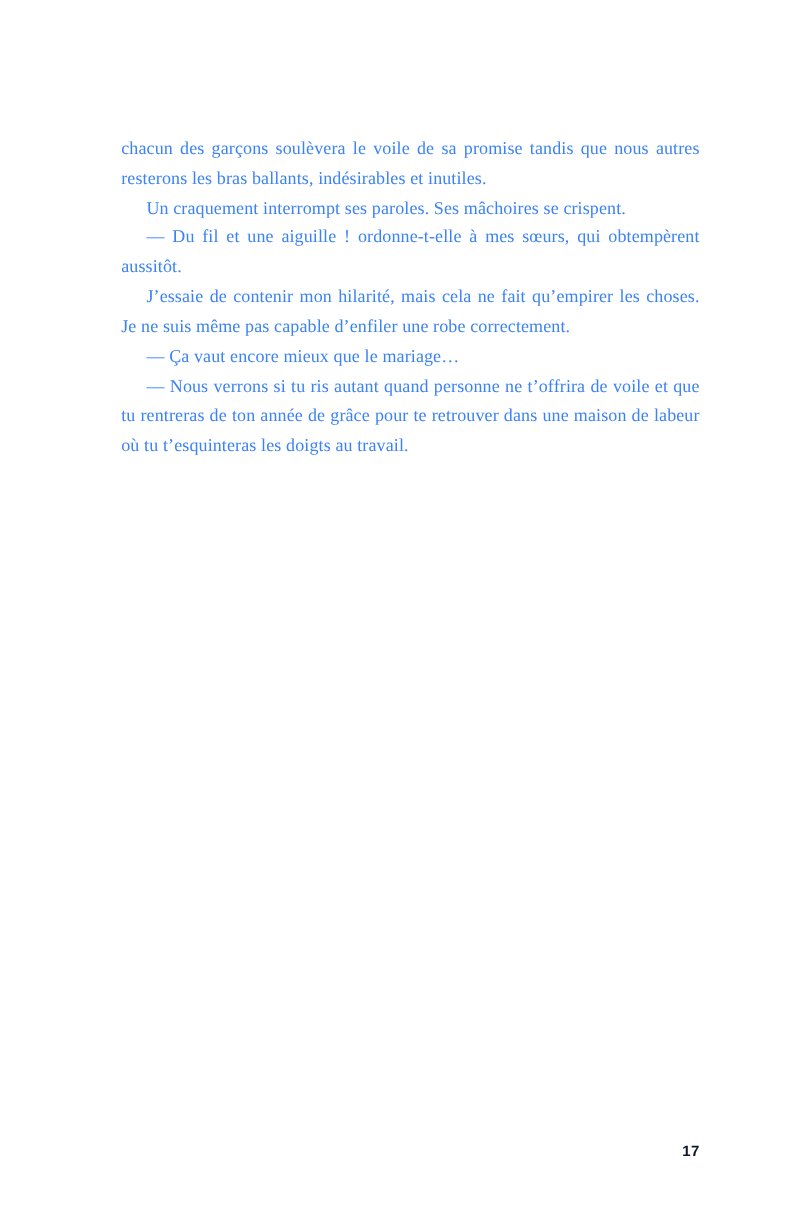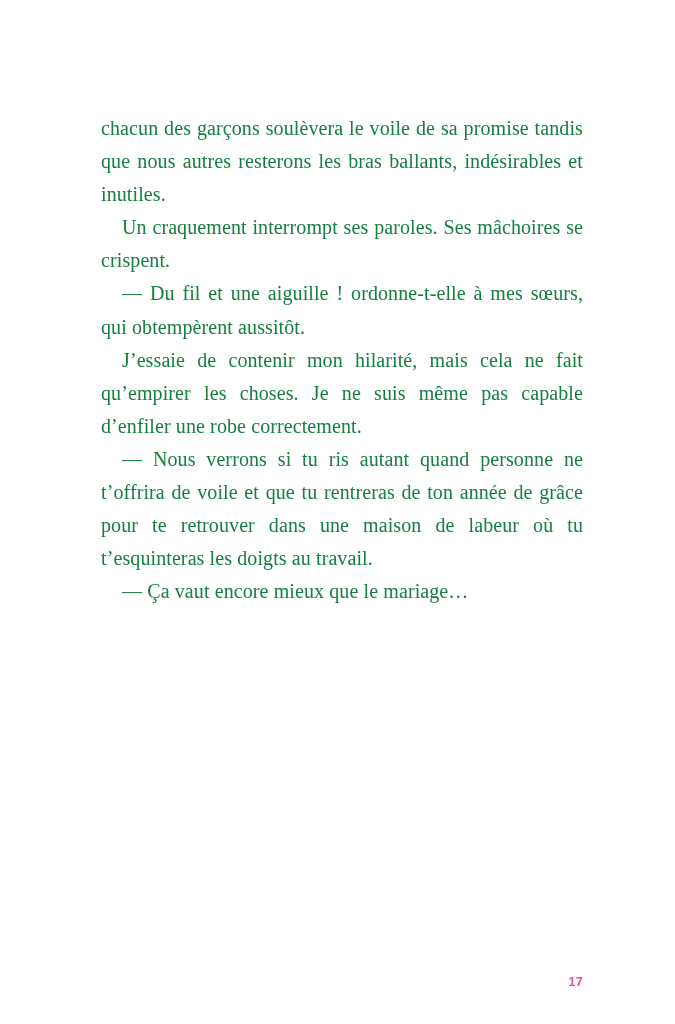--- a/index.html
+++ b/index.html
@@ -23,55 +23,54 @@
     background: #ffffff;
   }
   .text-block {
     position: absolute;
     left: 101px;
     top: 112px;
     width: 482px;
   }
   .para {
     margin: 0;
-    font-size: 20px;
+    font-size: 15px;
     line-height: 1.655;
     text-align: justify;
     text-justify: inter-word;
     hyphens: manual;
-    color: #15803d;
+    color: #3b82f6;
     letter-spacing: 0.1px;
   }
   .para.indent {
     text-indent: 21px;
   }
   
   .page-number {
     position: absolute;
     left: 101px;
     top: 952px;
     width: 482px;
     text-align: right;
     font-family: "Liberation Sans", sans-serif;
     font-size: 12.5px;
     font-weight: bold;
-    color: #ec4899;
+    color: #0f172a;
     letter-spacing: 0.3px;
-    margin-top: 23px;
   }
 </style>
 </head>
 <body>
 
 <div class="page">
 
   <div class="text-block">
     <p class="para">chacun des garçons soulèvera le voile de sa promise tandis que nous autres resterons les bras ballants, indésirables et inutiles.</p>
     <p class="para indent">Un craquement interrompt ses paroles. Ses mâchoires se crispent.</p>
     <p class="para indent">— Du fil et une aiguille ! ordonne-t-elle à mes sœurs, qui obtempèrent aussitôt.</p>
     <p class="para indent">J’essaie de contenir mon hilarité, mais cela ne fait qu’empirer les choses. Je ne suis même pas capable d’enfiler une robe correctement.</p>
+    <p class="para indent">— Ça vaut encore mieux que le mariage…</p>
     <p class="para indent">— Nous verrons si tu ris autant quand personne ne t’offrira de voile et que tu rentreras de ton année de grâce pour te retrouver dans une maison de labeur où tu t’esquinteras les doigts au travail.</p>
-    <p class="para indent">— Ça vaut encore mieux que le mariage…</p>
   </div>
 
   <div class="page-number">17</div>
 
 </div>
 
 </body></html>

